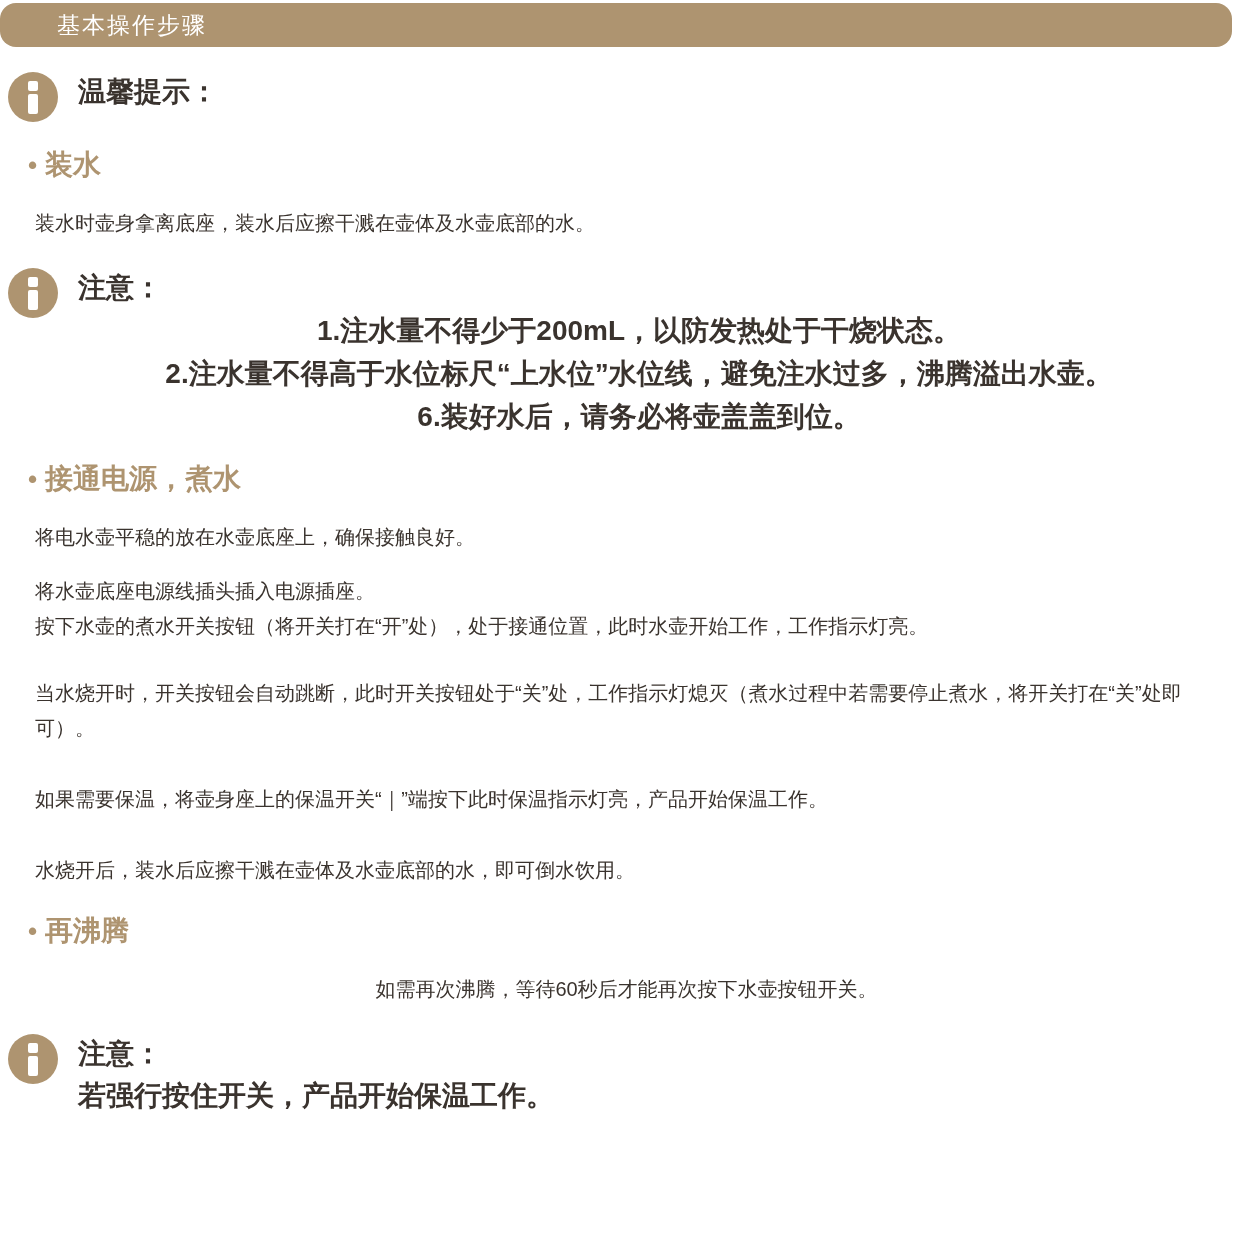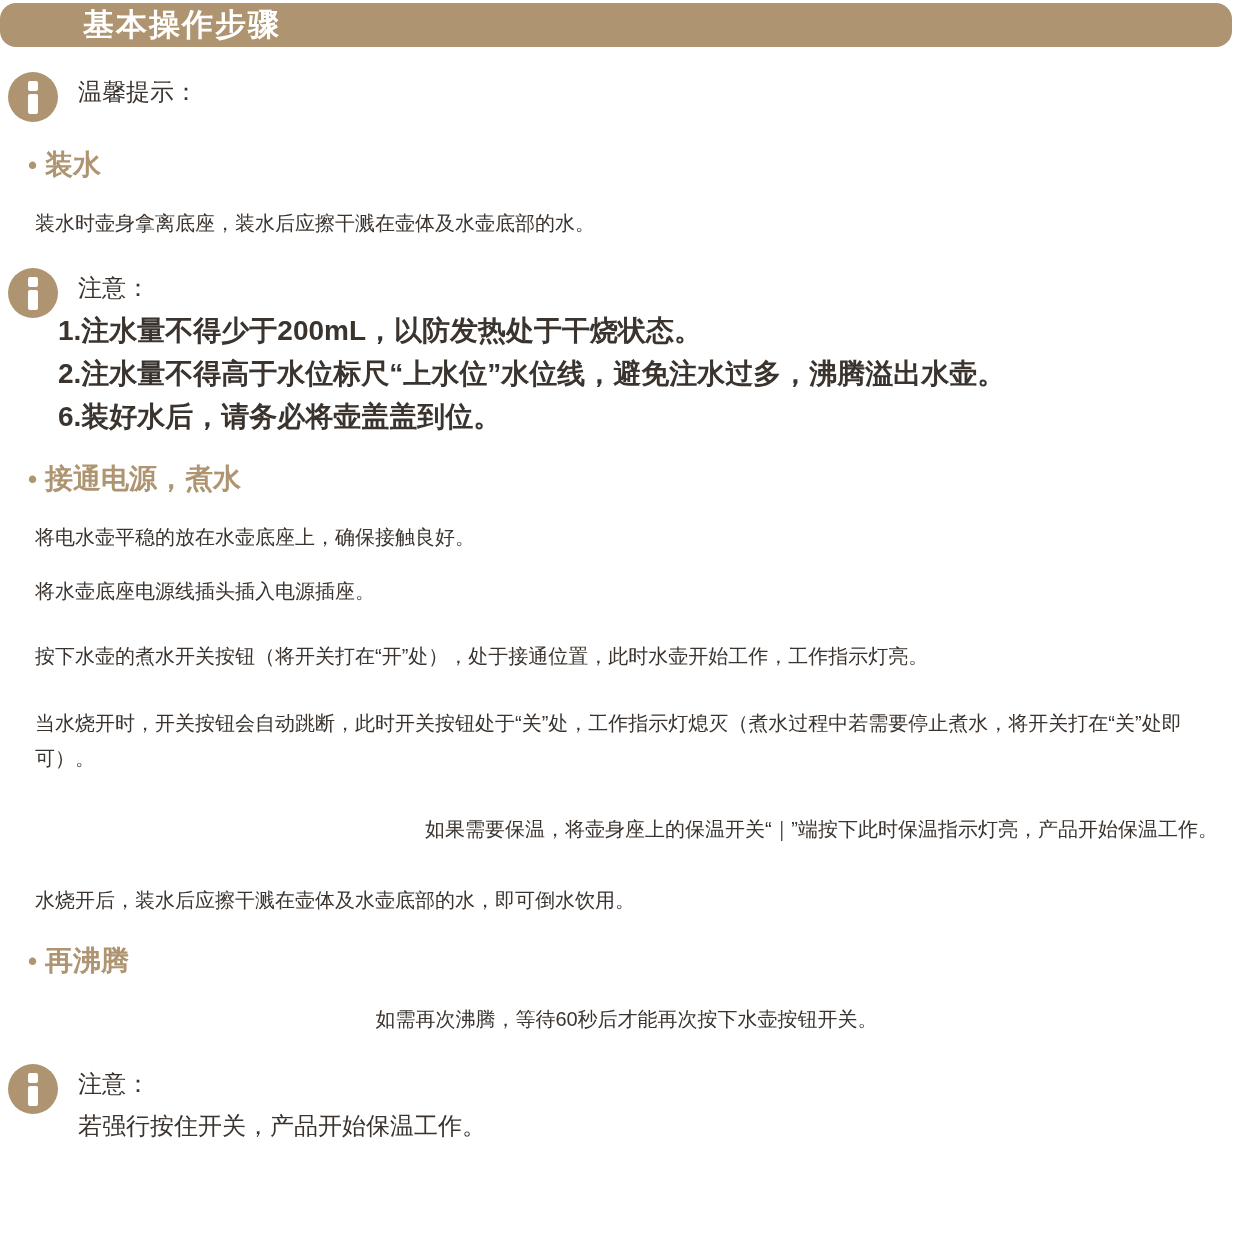--- a/index.html
+++ b/index.html
@@ -23,23 +23,23 @@
   .header-bar {
     margin-top: 3px;
     width: 1232px;
     height: 44px;
     background: var(--accent);
     border-radius: 16px;
     display: flex;
     align-items: center;
   }
   .header-title {
-    padding-left: 83px;
-    font-size: 31px;
-    font-weight: bold;
+    padding-left: 57px;
+    font-size: 23px;
+    font-weight: normal;
     color: var(--header-text);
     letter-spacing: 2px;
   }
   
   .note { display: flex; align-items: flex-start; }
   .note.n1 { margin-top: 24px; }
   .note.n2 { margin-top: 26px; }
   .note.n3 { margin-top: 26px; }
   .note-icon-col { flex: 0 0 58px; }
   .info-icon {
@@ -61,28 +61,29 @@
   .info-icon .stem {
     position: absolute;
     left: 20px; top: 22px;
     width: 10px; height: 20px;
     background: #fff;
     border-radius: 2px;
   }
   .note-content { flex: 1 1 auto; padding-right: 20px; }
   .note-label, .note-line {
     padding-left: 20px;
-    font-size: 24px;
-    font-weight: normal;
+    font-size: 28px;
+    font-weight: bold;
     line-height: 42px;
   }
   .note-item {
     font-size: 28px;
     font-weight: bold;
     line-height: 43px;
+    text-align: center;
   }
   
   .heading {
     margin-left: 28px;
     font-size: 28px;
     font-weight: bold;
     color: var(--accent);
     line-height: 30px;
     display: flex;
     align-items: baseline;
@@ -96,23 +97,23 @@
     margin-left: 35px;
     margin-right: 22px;
     font-size: 20px;
     font-weight: normal;
     line-height: 35px;
     color: var(--text);
   }
   .para.p-water  { margin-top: 26px; }
   .para.p1 { margin-top: 26px; }
   .para.p2 { margin-top: 19px; }
-  .para.p3 { margin-top: 30px; }
+  .para.p3 { }
   .para.p4 { margin-top: 32px; }
-  .para.p5 { margin-top: 36px; text-align: right; }
+  .para.p5 { margin-top: 36px; }
   .para.p6 { margin-top: 36px; }
   .para.p-reboil { margin-top: 26px; text-align: center; }
 </style>
 </head>
 <body>
 
 <div class="page">
 
   <div class="header-bar">
     <span class="header-title">基本操作步骤</span>

